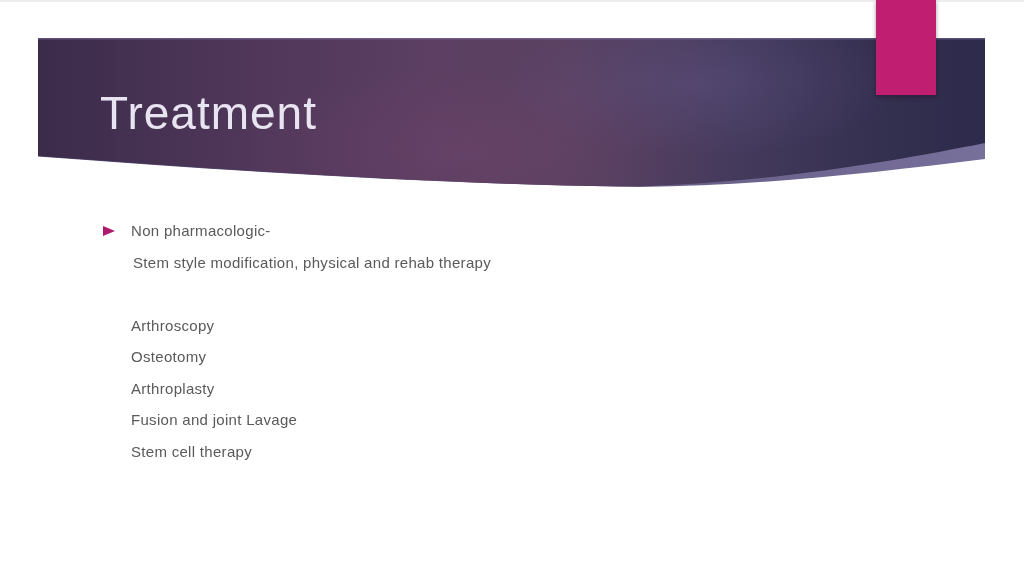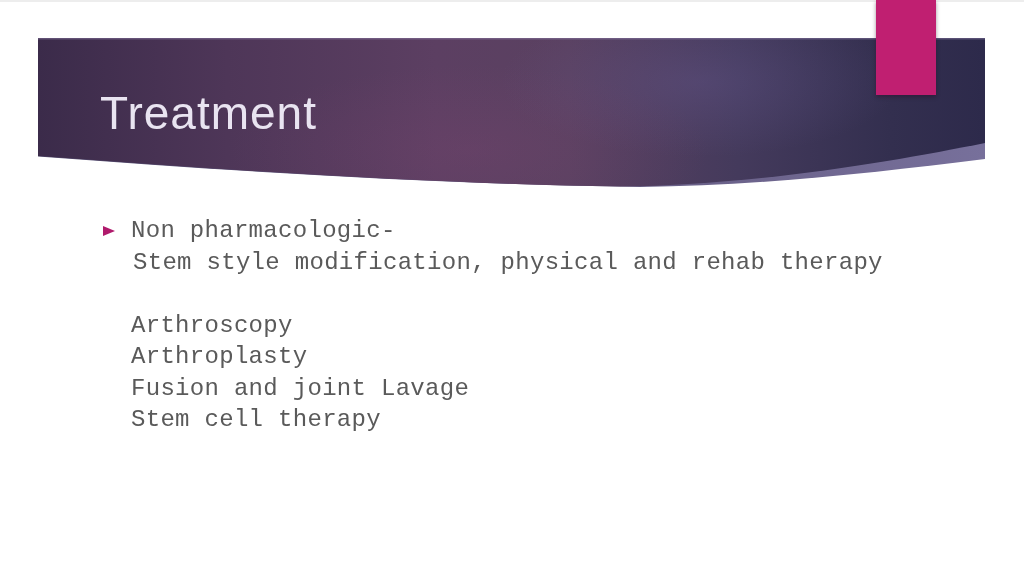--- a/index.html
+++ b/index.html
@@ -35,23 +35,22 @@
     line-height: 1;
     letter-spacing: 1px;
     color: #e9e4f1;
     font-weight: 400;
   }
   .content {
     position: absolute;
     left: 103px; top: 215px;
     width: 760px;
     color: #5a5a5a;
-    font-size: 24px;
+    font-size: 15px;
     letter-spacing: 0.3px;
-    font-family: Liberation Mono, monospace;
   }
   .row {
     display: flex;
     align-items: center;
     height: 31.5px;
     line-height: 31.5px;
     white-space: nowrap;
   }
   .row .gutter {
     width: 28px;
@@ -131,20 +130,24 @@
     </div>
 
     <div class="spacer"></div>
 
     <div class="row">
       <span class="gutter"></span>
       <span>Arthroscopy</span>
     </div>
     <div class="row">
       <span class="gutter"></span>
+      <span>Osteotomy</span>
+    </div>
+    <div class="row">
+      <span class="gutter"></span>
       <span>Arthroplasty</span>
     </div>
     <div class="row">
       <span class="gutter"></span>
       <span>Fusion and joint Lavage</span>
     </div>
     <div class="row">
       <span class="gutter"></span>
       <span>Stem cell therapy</span>
     </div>

